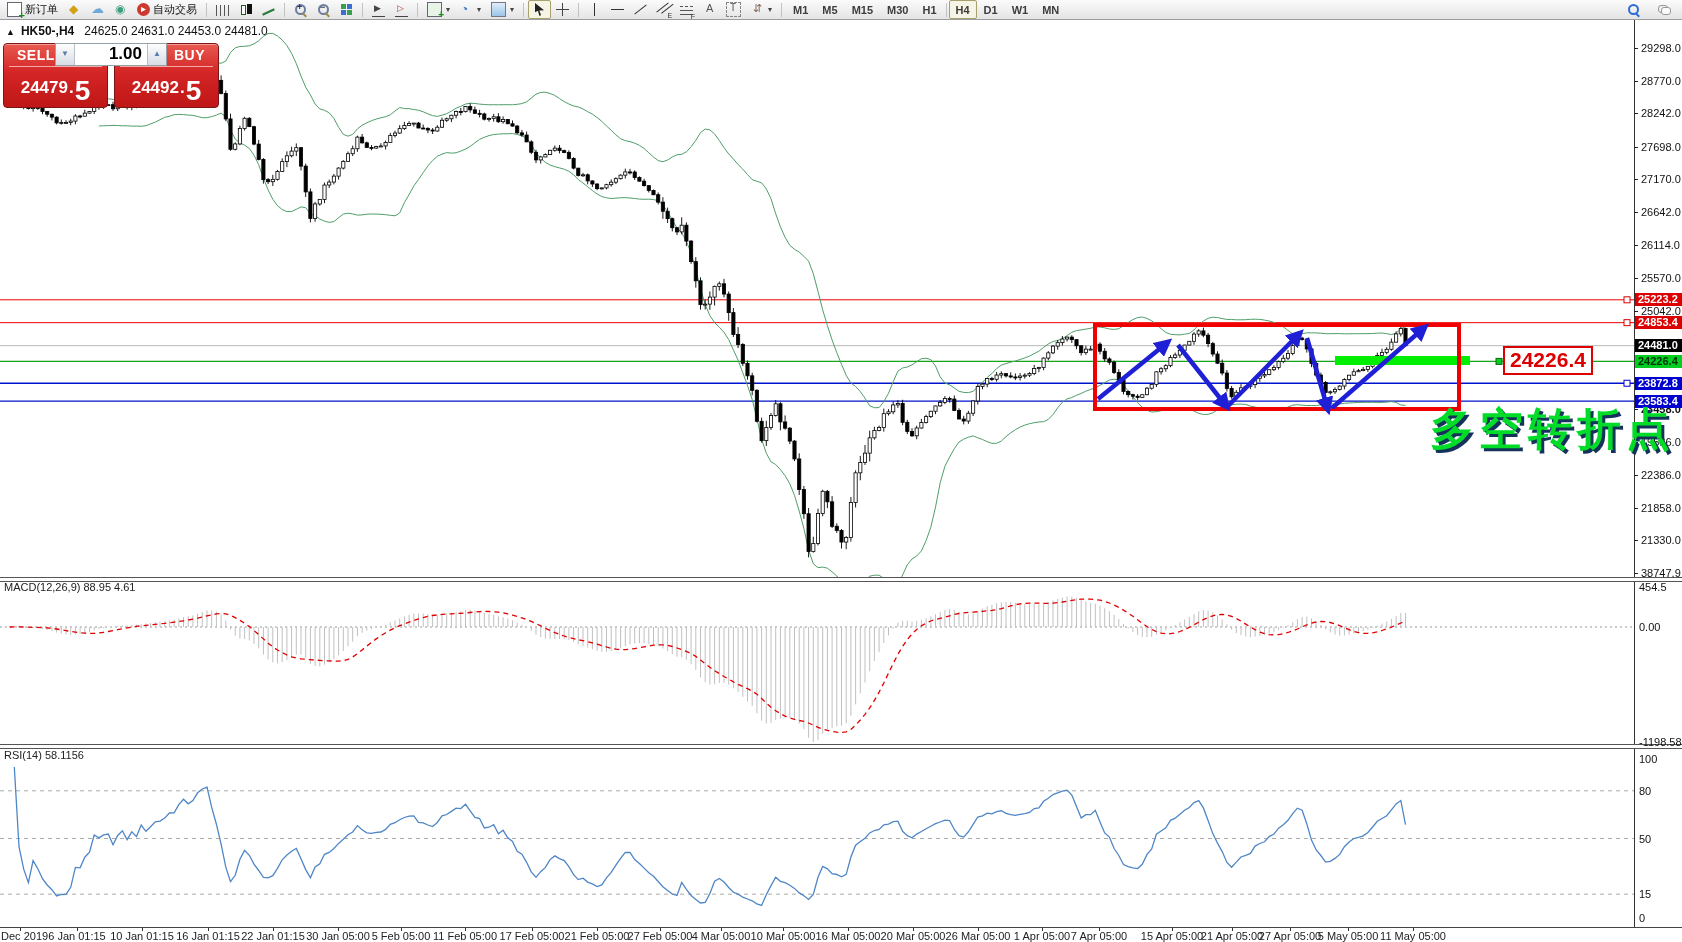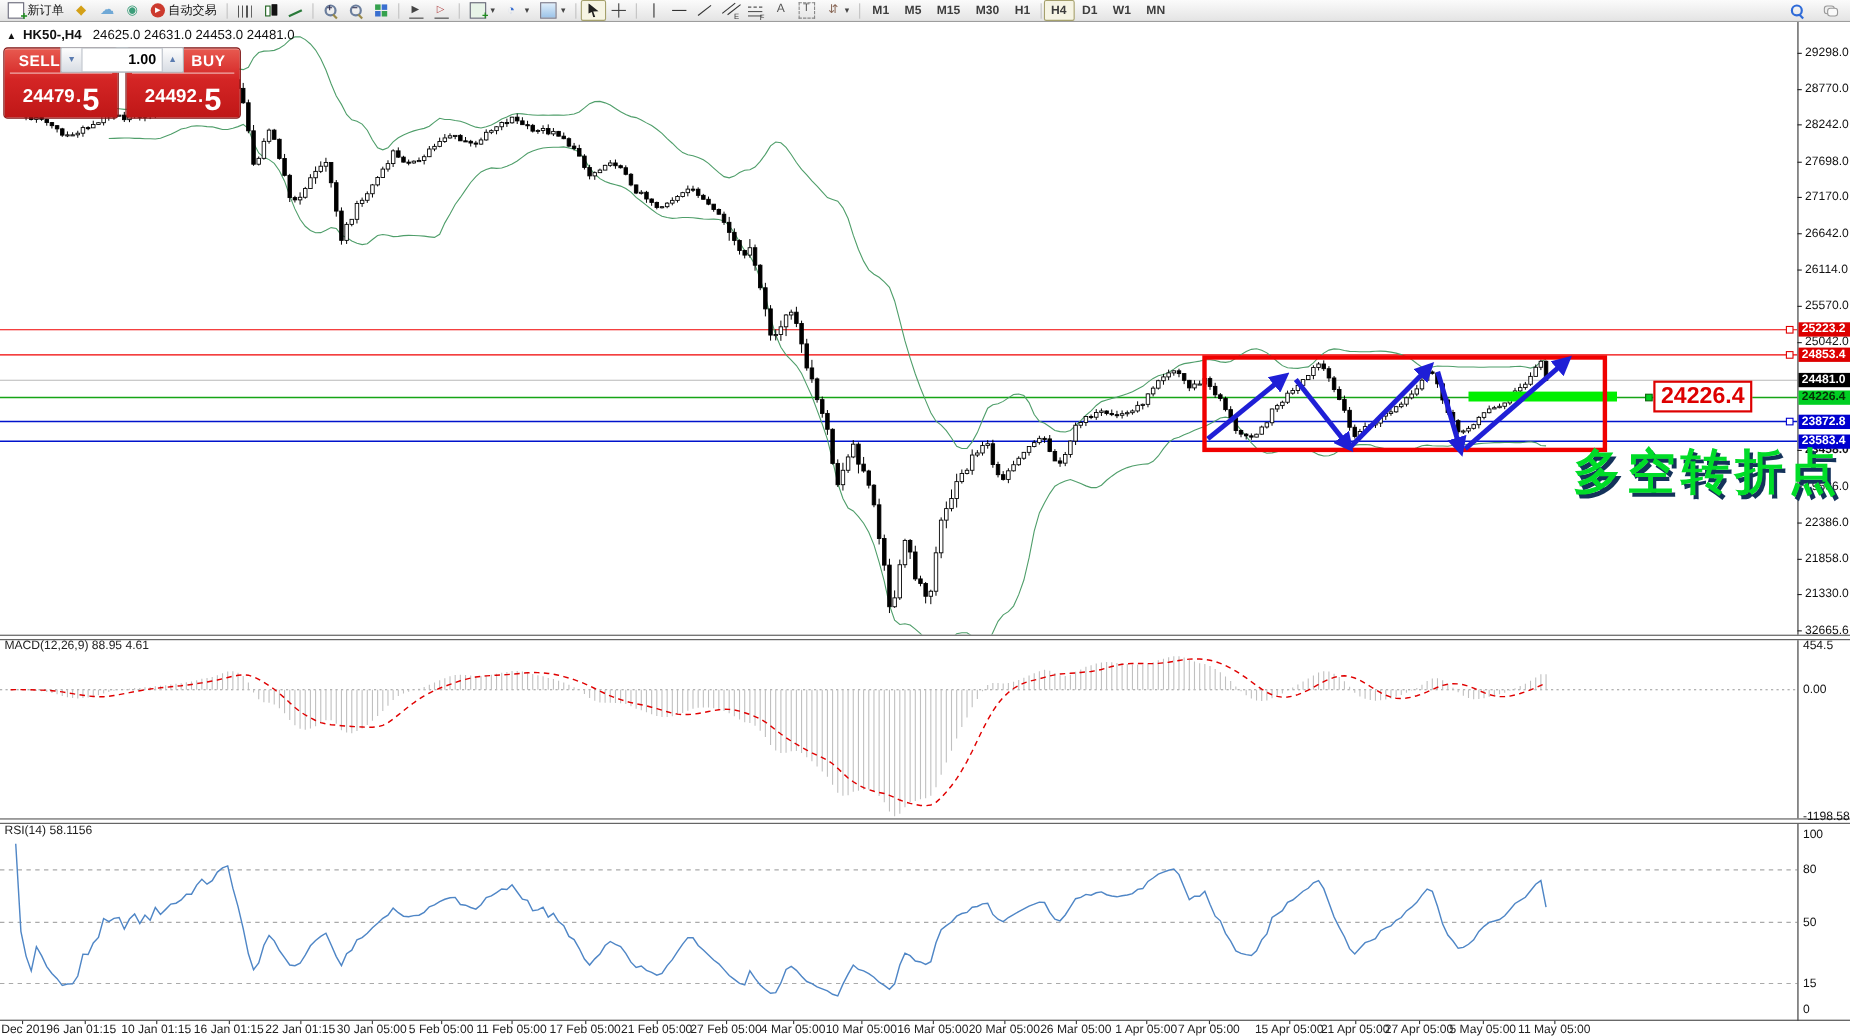--- a/index.html
+++ b/index.html
@@ -81,21 +81,21 @@
         box-shadow:inset 0 1px 0 rgba(255,255,255,.4)}
   .tbig.sell{left:0}.tbig.buy{left:111px}
   .tbig .cap{position:absolute;top:3px;font-weight:bold;font-size:14px;letter-spacing:.5px}
   .sell .cap{left:13px}.buy .cap{right:13px}
   .tbig .inner-sep{position:absolute;left:5px;right:5px;top:22px;border-top:1px solid rgba(255,255,255,.6)}
   .tprice{position:absolute;bottom:3px;width:100%;display:flex;justify-content:center;align-items:flex-start;font-weight:bold}
   .tprice .a{font-size:17px}.tprice .dot{font-size:17px;margin:0 1px}.tprice .b{font-size:28px;line-height:26px}
   .volbox{position:absolute;left:52px;top:0;width:110px;height:21px;background:#fff;border:1px solid #98a0a8;display:flex;z-index:9}
   .spin{width:18px;text-align:center;font-size:8px;color:#5a7bb0;background:linear-gradient(#fdfdfd,#d8dde4);border-right:1px solid #b9bfc7;line-height:19px}
   .spin.up{border-right:none;border-left:1px solid #b9bfc7}
-  .volval{flex:1;text-align:right;padding-right:5px;font-size:13px;font-weight:bold;line-height:19px;color:#000}
+  .volval{flex:1;text-align:right;padding-right:5px;font-size:17px;font-weight:bold;line-height:19px;color:#000}
   
   .lvl-big-label{position:absolute;border:2px solid #dd0000;background:#fff;color:#dd0000;
                  font-size:21px;font-weight:bold;padding:0 5px;height:25px;line-height:23px;z-index:7}
   .cn-note{position:absolute;font-size:44px;font-weight:bold;letter-spacing:5px;z-index:7;
            font-family:Liberation Serif, serif}
 </style>
 </head>
 <body>
 
 <div id="app">
@@ -1235,21 +1235,21 @@
       <div class="tick" style="top: 402.876px; font-weight: bold;">23458.0</div>
       <div class="tickdash" style="top: 442.492px;"></div>
       <div class="tick" style="top: 436.492px;">19586.0</div>
       <div class="tickdash" style="top: 475.119px;"></div>
       <div class="tick" style="top: 469.119px;">22386.0</div>
       <div class="tickdash" style="top: 507.746px;"></div>
       <div class="tick" style="top: 501.746px;">21858.0</div>
       <div class="tickdash" style="top: 540.373px;"></div>
       <div class="tick" style="top: 534.373px;">21330.0</div>
       <div class="tickdash" style="top: 573px;"></div>
-      <div class="tick" style="top: 567px;">32665.6</div>
+      <div class="tick" style="top: 567px;">38747.9</div>
       <div class="badge" style="top: 293.297px; background: rgb(221, 0, 0); color: rgb(255, 255, 255);">25223.2</div>
       <div class="badge" style="top: 316.149px; background: rgb(221, 0, 0); color: rgb(255, 255, 255);">24853.4</div>
       <div class="badge" style="top: 339.161px; background: rgb(0, 0, 0); color: rgb(255, 255, 255);">24481.0</div>
       <div class="badge" style="top: 354.893px; background: rgb(0, 207, 34); color: rgb(6, 46, 6);">24226.4</div>
       <div class="badge" style="top: 376.744px; background: rgb(0, 0, 207); color: rgb(255, 255, 255);">23872.8</div>
       <div class="badge" style="top: 394.627px; background: rgb(0, 0, 207); color: rgb(255, 255, 255);">23583.4</div>
       <div class="tick" style="top: 581px; left: 1639px;">454.5</div>
       <div class="tick" style="top: 621px; left: 1639px;">0.00</div>
       <div class="tick" style="top: 736px; left: 1639px;">-1198.58</div>
       <div class="tick" style="top: 753px; left: 1639px;">100</div>

